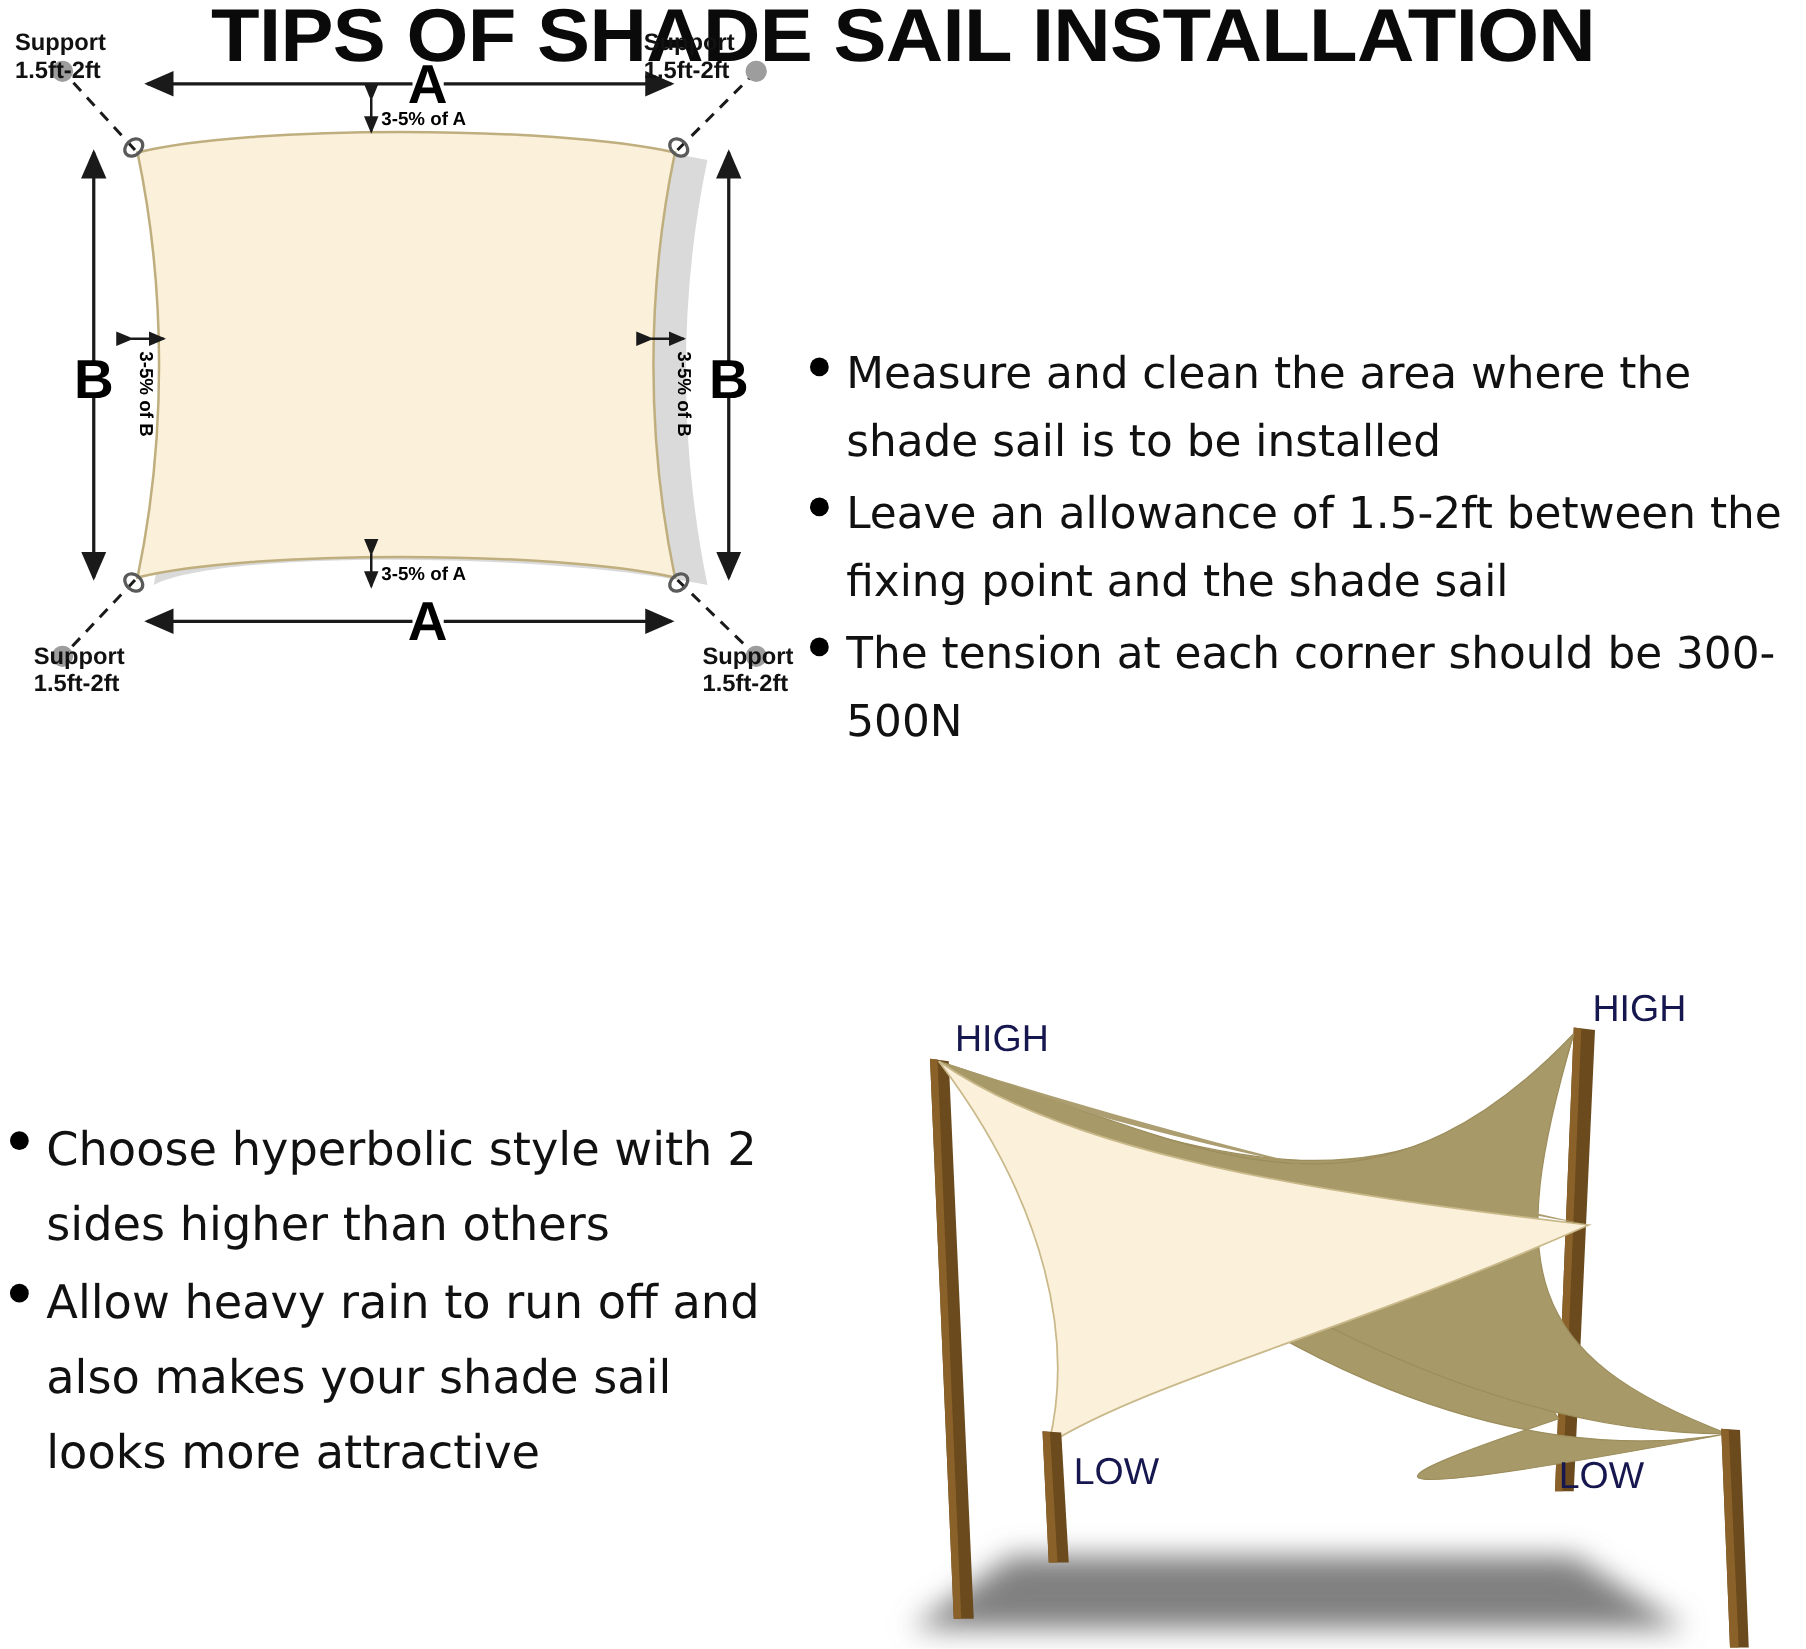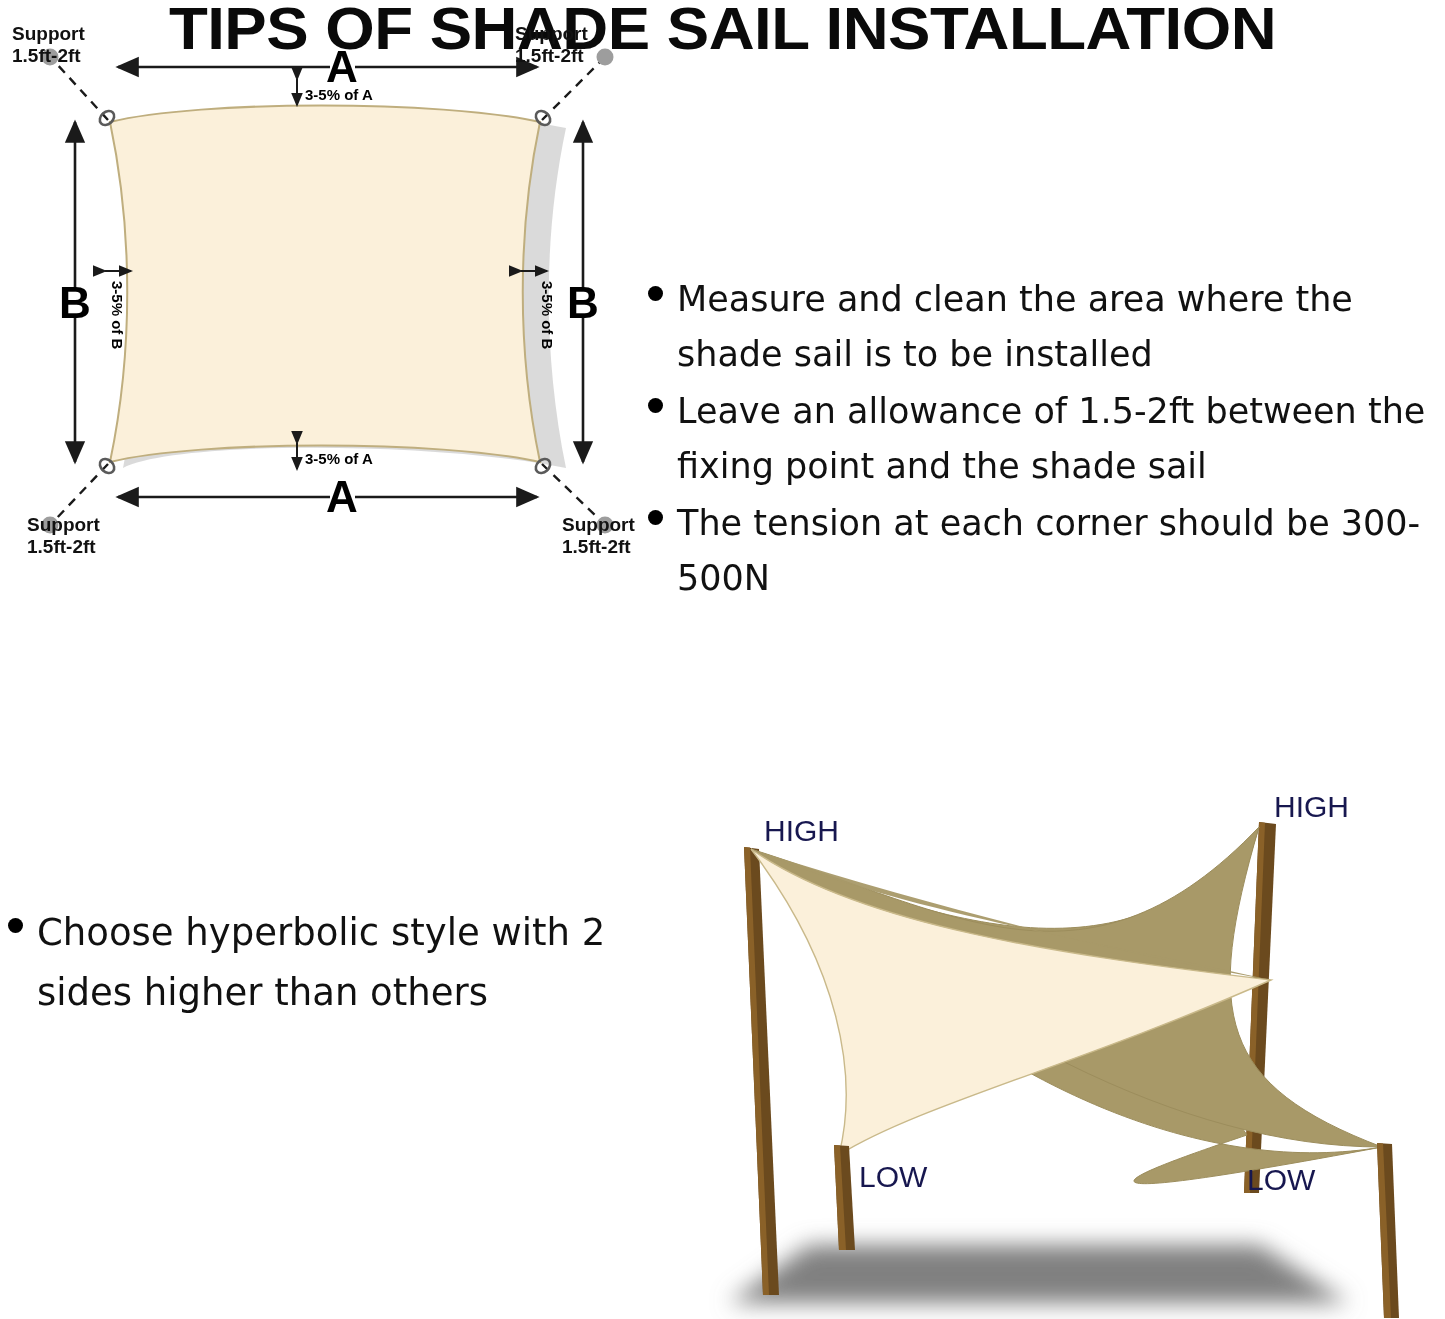--- a/index.html
+++ b/index.html
@@ -102,21 +102,21 @@
     left: 8px;
     top: 890px;
     width: 620px;
   }
   #tips-bottom .bullet-dot { margin-top: 15px; }
   #tips-bottom .bullet-text {
     font-size: 37px;
     line-height: 60px;
     font-family: "DejaVu Sans", sans-serif;
   }
-  #tips-bottom .bullet-item { margin-bottom: 2px; margin-top: 13px; }
+  #tips-bottom .bullet-item { margin-bottom: 2px; }
 
   
   #sail-illustration {
     position: absolute;
     left: 659px;
     top: 775px;
     width: 805px;
     height: 544px;
   }
   #sail-svg { display: block; }
@@ -246,20 +246,24 @@
     <span class="bullet-dot"></span>
     <span class="bullet-text">The tension at each corner should be 300-500N</span>
   </li>
 </ul>
 
 <ul class="bullet-list" id="tips-bottom">
   <li class="bullet-item">
     <span class="bullet-dot"></span>
     <span class="bullet-text">Choose hyperbolic style with 2 sides higher than others</span>
   </li>
+  <li class="bullet-item">
+    <span class="bullet-dot"></span>
+    <span class="bullet-text">Allow heavy rain to run off and also makes your shade sail looks more attractive</span>
+  </li>
 </ul>
 
 <div id="sail-illustration">
   <svg id="sail-svg" width="805" height="544" viewBox="0 0 805 544" xmlns="http://www.w3.org/2000/svg">
     <defs>
       <filter id="groundBlur" x="-30%" y="-60%" width="160%" height="220%">
         <feGaussianBlur stdDeviation="11"></feGaussianBlur>
       </filter>
     </defs>
 

